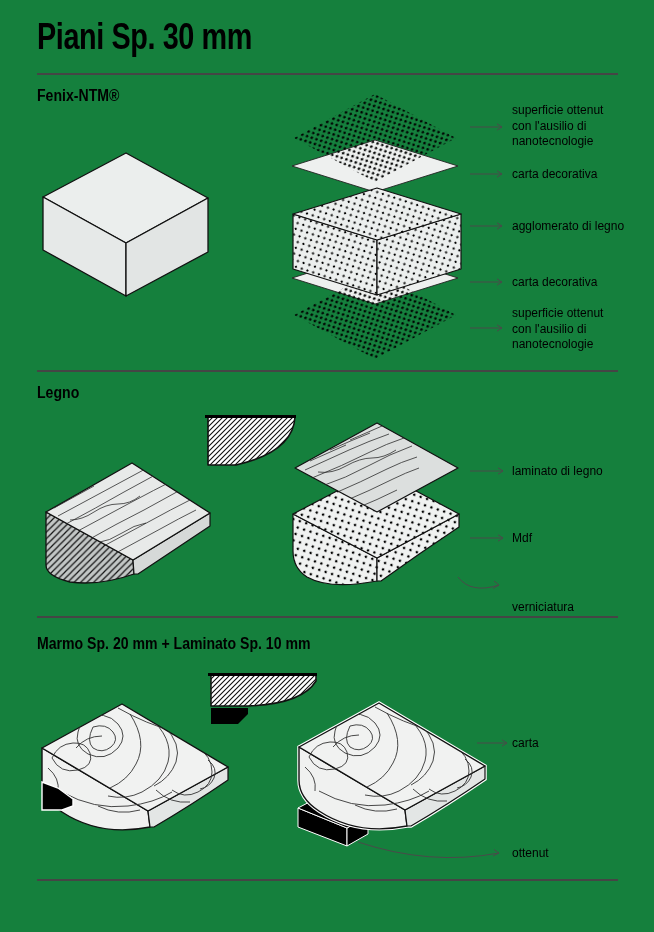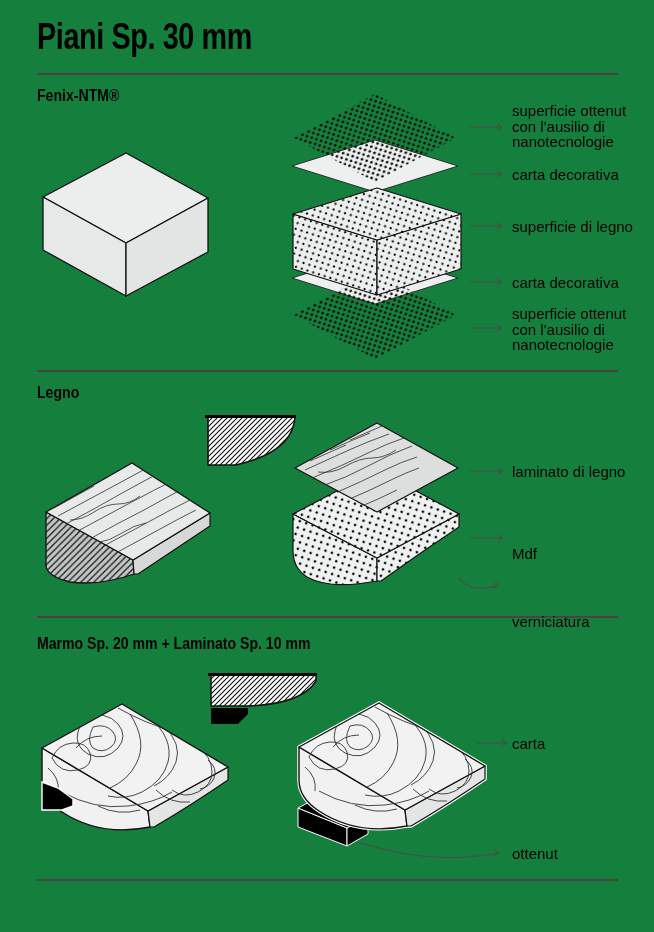--- a/index.html
+++ b/index.html
@@ -3,21 +3,21 @@
 <meta charset="utf-8">
 <style>
   html,body{margin:0;padding:0;background:#fff;}
   body{font-family:"Liberation Sans", sans-serif; color:#000;}
   .page{position:relative;width:654px;height:932px;background:#15803d;overflow:hidden;}
   .title{position:absolute;left:37px;top:16px;font-size:36px;font-weight:bold;
          letter-spacing:-0.5px;transform:scaleX(.8);transform-origin:0 0;white-space:nowrap;}
   .rule{position:absolute;left:37px;width:581px;height:2px;background:#454545;}
   .h2{position:absolute;left:37px;font-size:16px;font-weight:bold;
       transform:scaleX(.88);transform-origin:0 0;white-space:nowrap;}
-  .lbl{position:absolute;left:512px;font-size:15px;line-height:15.5px;white-space:nowrap;}
+  .lbl{position:absolute;left:512px;font-size:12px;line-height:15.5px;white-space:nowrap;}
   svg.canvas{position:absolute;left:0;top:0;}
 </style>
 </head>
 <body>
 
 <div class="page">
 
   <div class="title">Piani Sp. 30 mm</div>
   <div class="rule" style="top:73px"></div>
   <div class="h2" style="top:87px">Fenix-NTM®</div>
@@ -218,28 +218,28 @@
         </g>
     </g>
   </svg>
 
   <div class="lbl" style="top:103px">
     <div>superficie ottenut</div>
     <div>con l'ausilio di</div>
     <div>nanotecnologie</div>
   </div>
   <div class="lbl" style="top:167px">carta decorativa</div>
-  <div class="lbl" style="top:219px">superficie di legno</div>
+  <div class="lbl" style="top:219px">agglomerato di legno</div>
   <div class="lbl" style="top:275px">carta decorativa</div>
   <div class="lbl" style="top:306px">
     <div>superficie ottenut</div>
     <div>con l'ausilio di</div>
     <div>nanotecnologie</div>
   </div>
 
   <div class="lbl" style="top:464px">laminato di legno</div>
-  <div class="lbl" style="top:546px">Mdf</div>
-  <div class="lbl" style="top:614px">verniciatura</div>
+  <div class="lbl" style="top:531px">Mdf</div>
+  <div class="lbl" style="top:600px">verniciatura</div>
 
   <div class="lbl" style="top:736px">carta</div>
   <div class="lbl" style="top:846px">ottenut</div>
 
 </div>
 
 </body></html>

